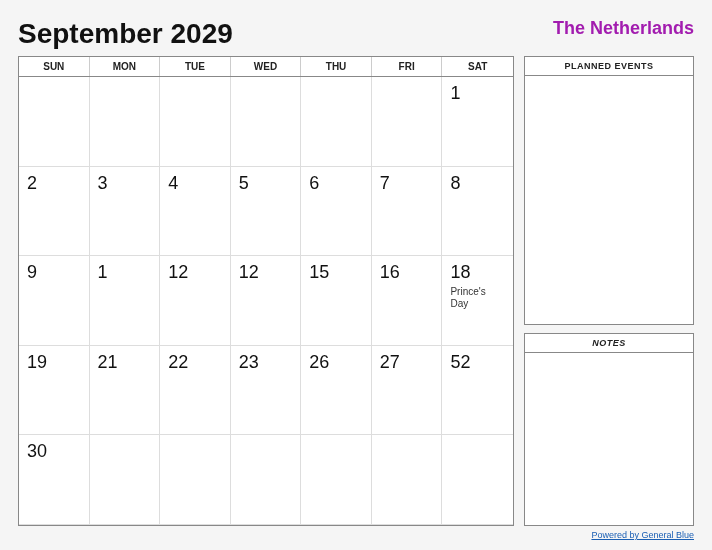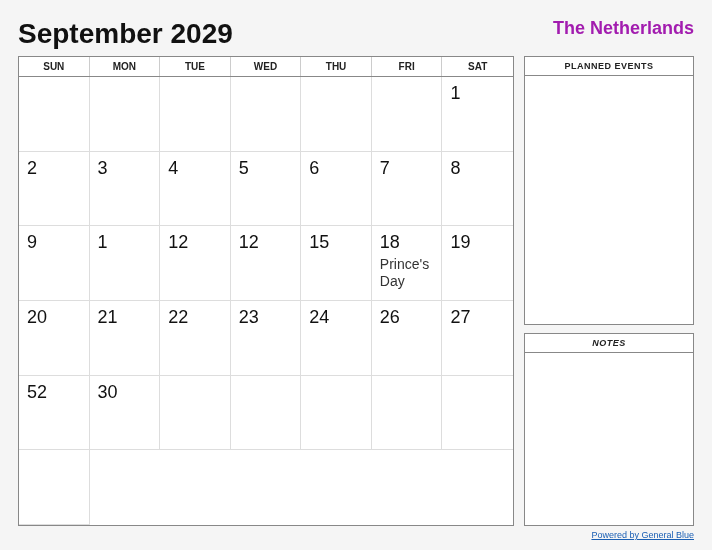--- a/index.html
+++ b/index.html
@@ -85,21 +85,21 @@
     .calendar-cell.empty {
       background: #fff;
     }
     .date-num {
       font-size: 18px;
       font-weight: normal;
       color: #111;
       line-height: 1.2;
     }
     .holiday-label {
-      font-size: 14px;
+      font-size: 10px;
       color: #333;
       margin-top: 2px;
       line-height: 1.2;
     }
     .sidebar {
       width: 170px;
       display: flex;
       flex-direction: column;
       gap: 0;
     }
@@ -199,40 +199,37 @@
           <div class="calendar-cell">
             <div class="date-num">12</div>
           </div>
           <div class="calendar-cell">
             <div class="date-num">12</div>
           </div>
           <div class="calendar-cell">
             <div class="date-num">15</div>
           </div>
           <div class="calendar-cell">
+            <div class="date-num">16</div>
+          </div>
+          <div class="calendar-cell">
             <div class="date-num">18</div>
             <div class="holiday-label">Prince's Day</div>
           </div>
           <div class="calendar-cell">
             <div class="date-num">19</div>
           </div>
           <div class="calendar-cell">
-            <div class="date-num">20</div>
-          </div>
-          <div class="calendar-cell">
             <div class="date-num">21</div>
           </div>
           <div class="calendar-cell">
             <div class="date-num">22</div>
           </div>
           <div class="calendar-cell">
             <div class="date-num">23</div>
-          </div>
-          <div class="calendar-cell">
-            <div class="date-num">24</div>
           </div>
           <div class="calendar-cell">
             <div class="date-num">26</div>
           </div>
           <div class="calendar-cell">
             <div class="date-num">27</div>
           </div>
           <div class="calendar-cell">
             <div class="date-num">52</div>
           </div>

